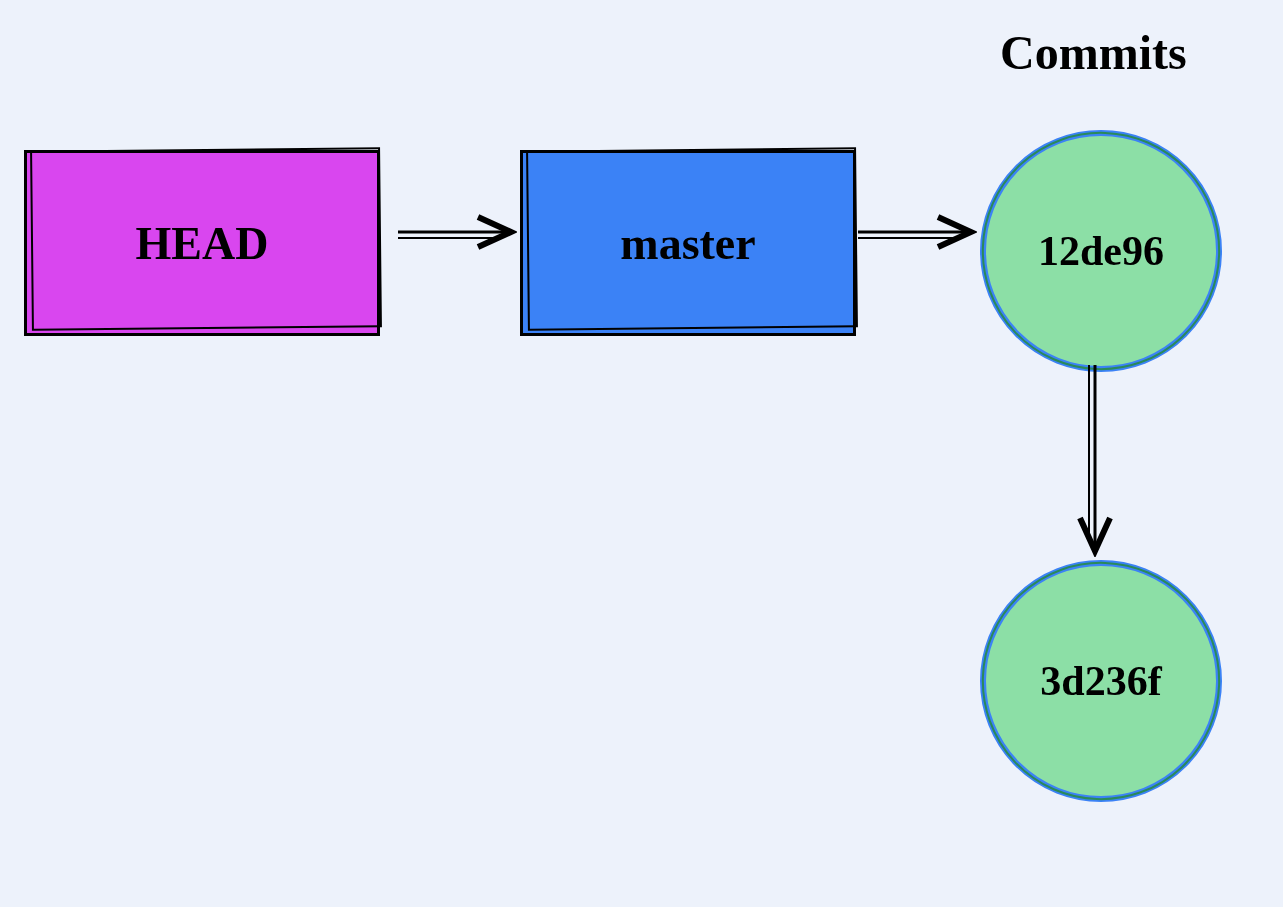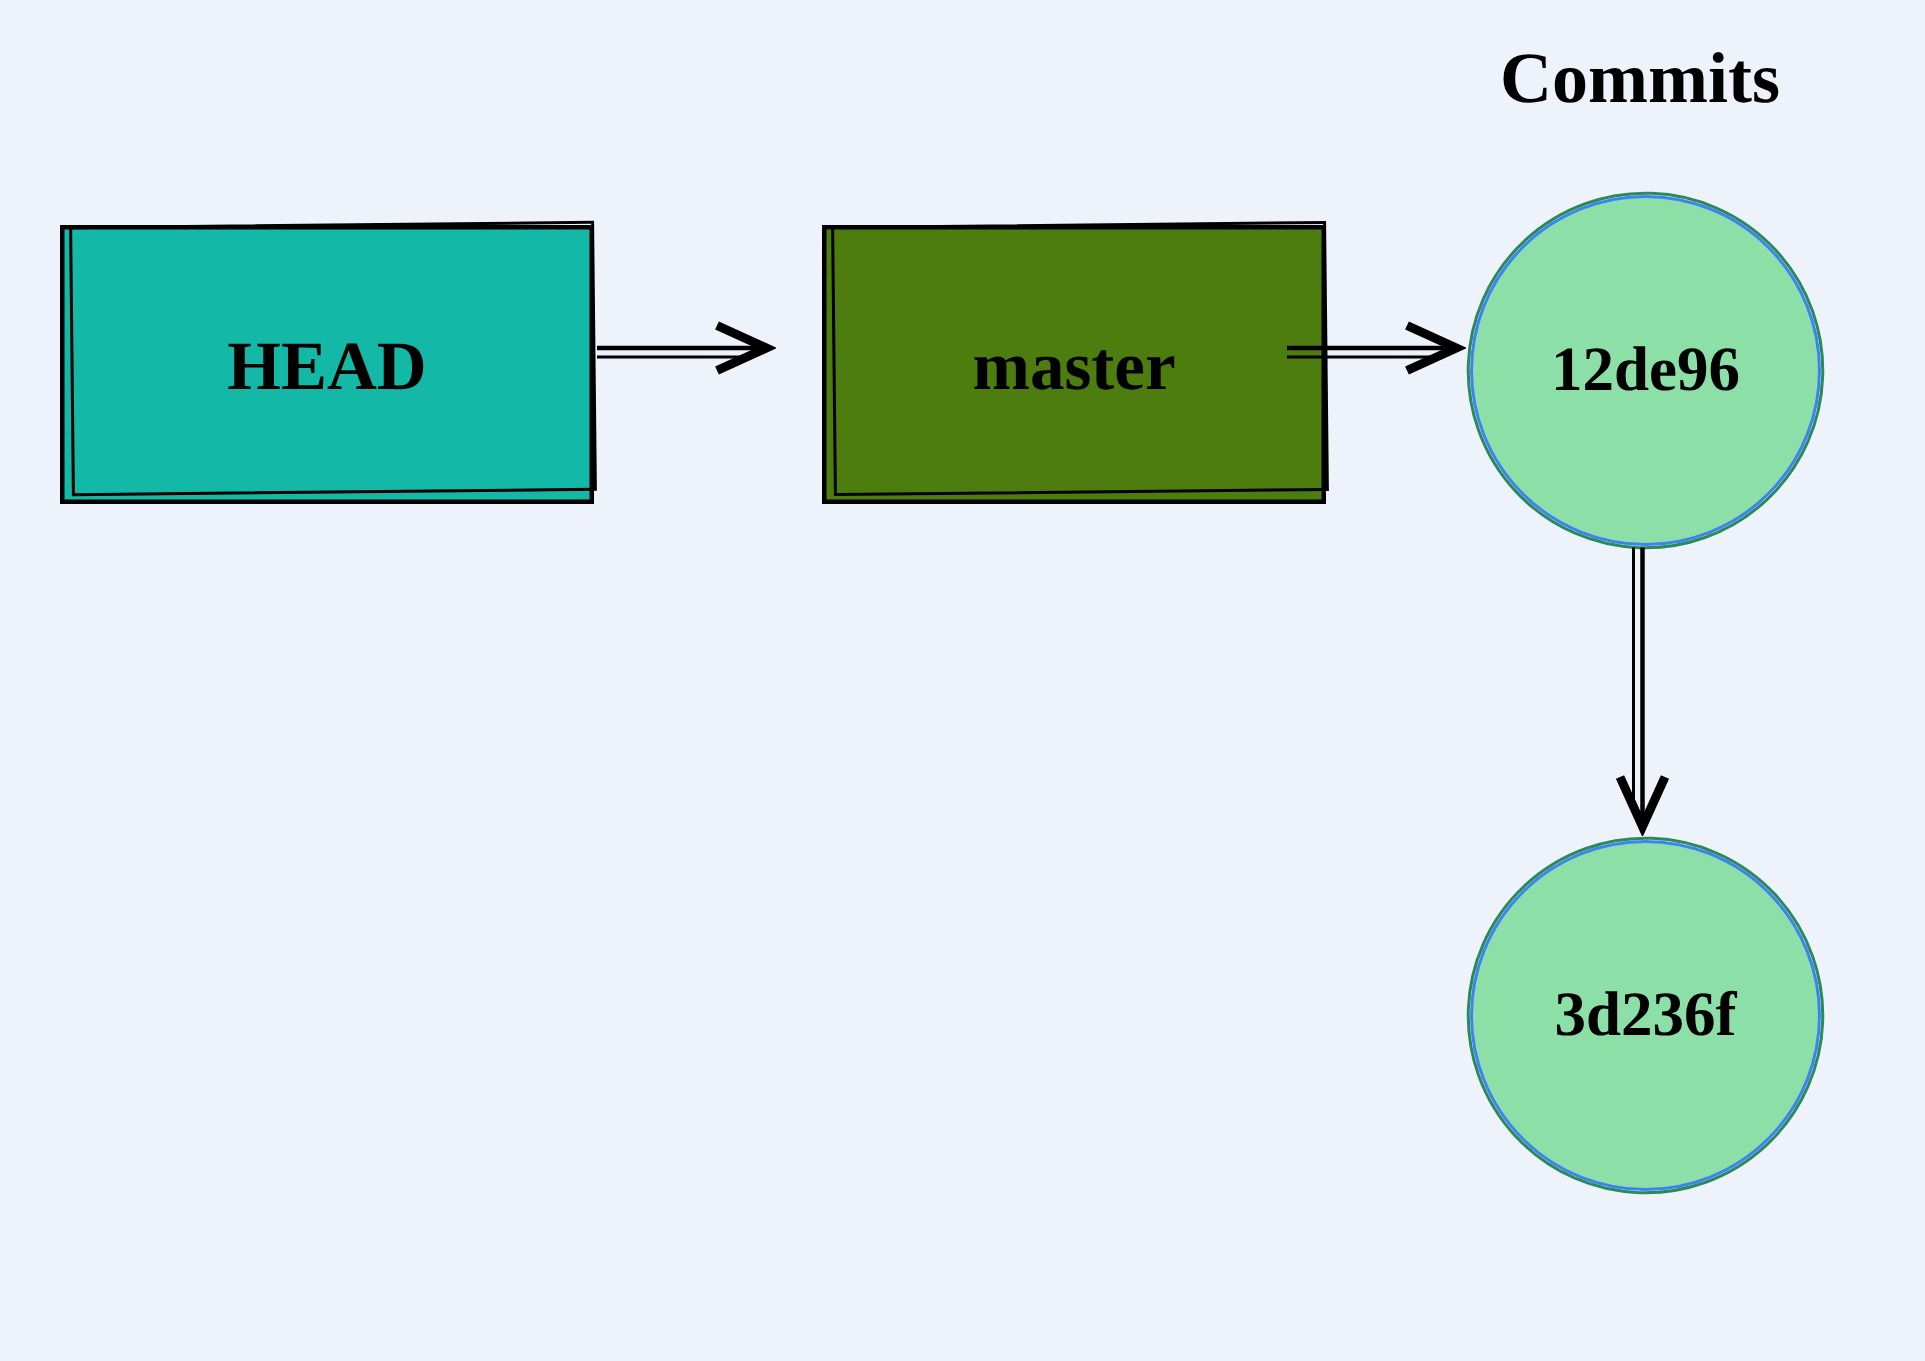--- a/index.html
+++ b/index.html
@@ -1,22 +1,22 @@
 <!DOCTYPE html>
 <html><head>
 <meta charset="utf-8">
 <style>
   html,body{margin:0;padding:0;width:1283px;height:907px;background:#edf2fb;overflow:hidden;font-family:"Comic Sans MS","Segoe Script","Bradley Hand",cursive}
   .stage{position:relative;width:1283px;height:737px}
   .box{position:absolute;border:3px solid #000;display:flex;align-items:center;justify-content:center;font-size:46px;font-weight:600}
   .box::after{content:"";position:absolute;inset:-4px -4px 4px 4px;border:2px solid #000;transform:rotate(-.6deg);pointer-events:none}
-  .circle{position:absolute;border:2px solid #3b82f6;border-radius:50%;display:flex;align-items:center;justify-content:center;font-size:42px;font-weight:600}
+  .circle{position:absolute;border:6px solid #3b82f6;border-radius:50%;display:flex;align-items:center;justify-content:center;font-size:42px;font-weight:600}
   .circle::after{content:"";position:absolute;inset:-3px;border:2px solid #2a8a5a;border-radius:50%;transform:rotate(2deg) scale(1.01);pointer-events:none}
-  .head-box{background:#14b8a6;left:40px;top:150px;width:350px;height:180px}
-  .master-box{background:#4d7c0f;left:548px;top:150px;width:330px;height:180px}
+  .head-box{background:#d946ef;left:24px;top:150px;width:350px;height:180px}
+  .master-box{background:#3b82f6;left:520px;top:150px;width:330px;height:180px}
   .commit1{background:#8cdfa6;left:980px;top:130px;width:230px;height:230px}
   .commit2{background:#8cdfa6;left:980px;top:560px;width:230px;height:230px}
   .title{position:absolute;left:1000px;top:25px;font-size:48px;font-weight:600}
   .credit{position:absolute;left:760px;top:840px;font-size:38px;color:#9aa4ad;font-style:italic}
 </style>
 </head>
 <body>
 
 <div class="stage">
 

